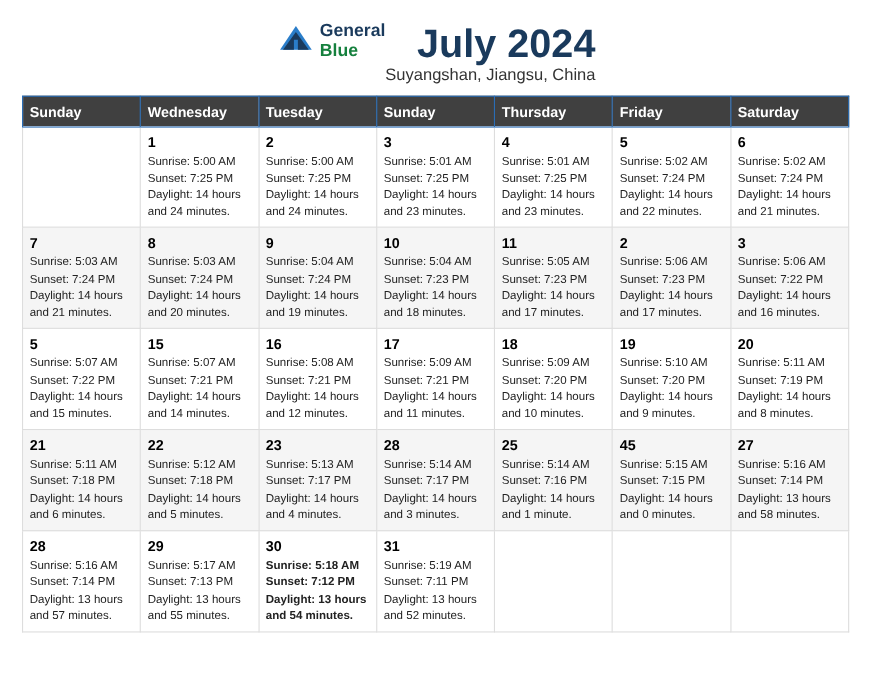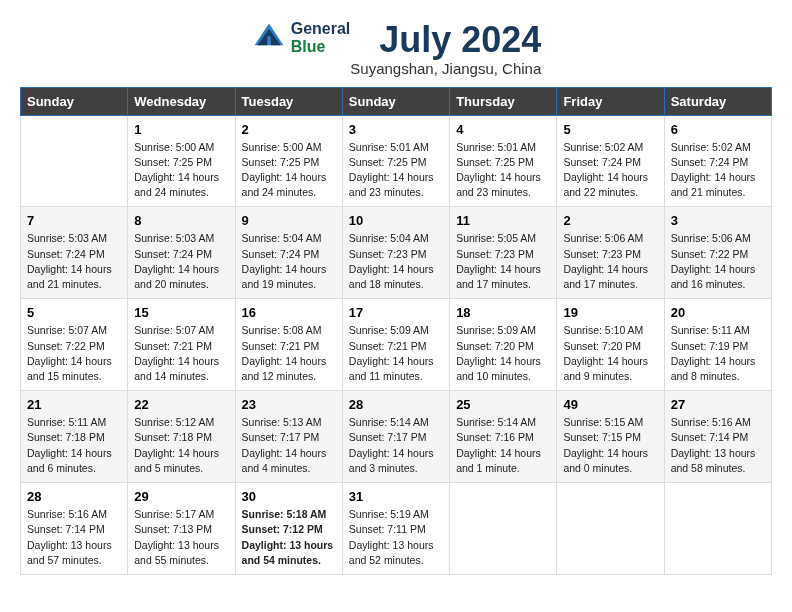--- a/index.html
+++ b/index.html
@@ -288,21 +288,21 @@
 and 3 minutes.</div>
         </td>
         <td>
           <span class="day-num">25</span>
           <div class="day-info" style="white-space: pre-line;">Sunrise: 5:14 AM
 Sunset: 7:16 PM
 Daylight: 14 hours
 and 1 minute.</div>
         </td>
         <td>
-          <span class="day-num">49</span>
+          <span class="day-num">45</span>
           <div class="day-info" style="white-space: pre-line;">Sunrise: 5:15 AM
 Sunset: 7:15 PM
 Daylight: 14 hours
 and 0 minutes.</div>
         </td>
         <td>
           <span class="day-num">27</span>
           <div class="day-info" style="white-space: pre-line;">Sunrise: 5:16 AM
 Sunset: 7:14 PM
 Daylight: 13 hours

